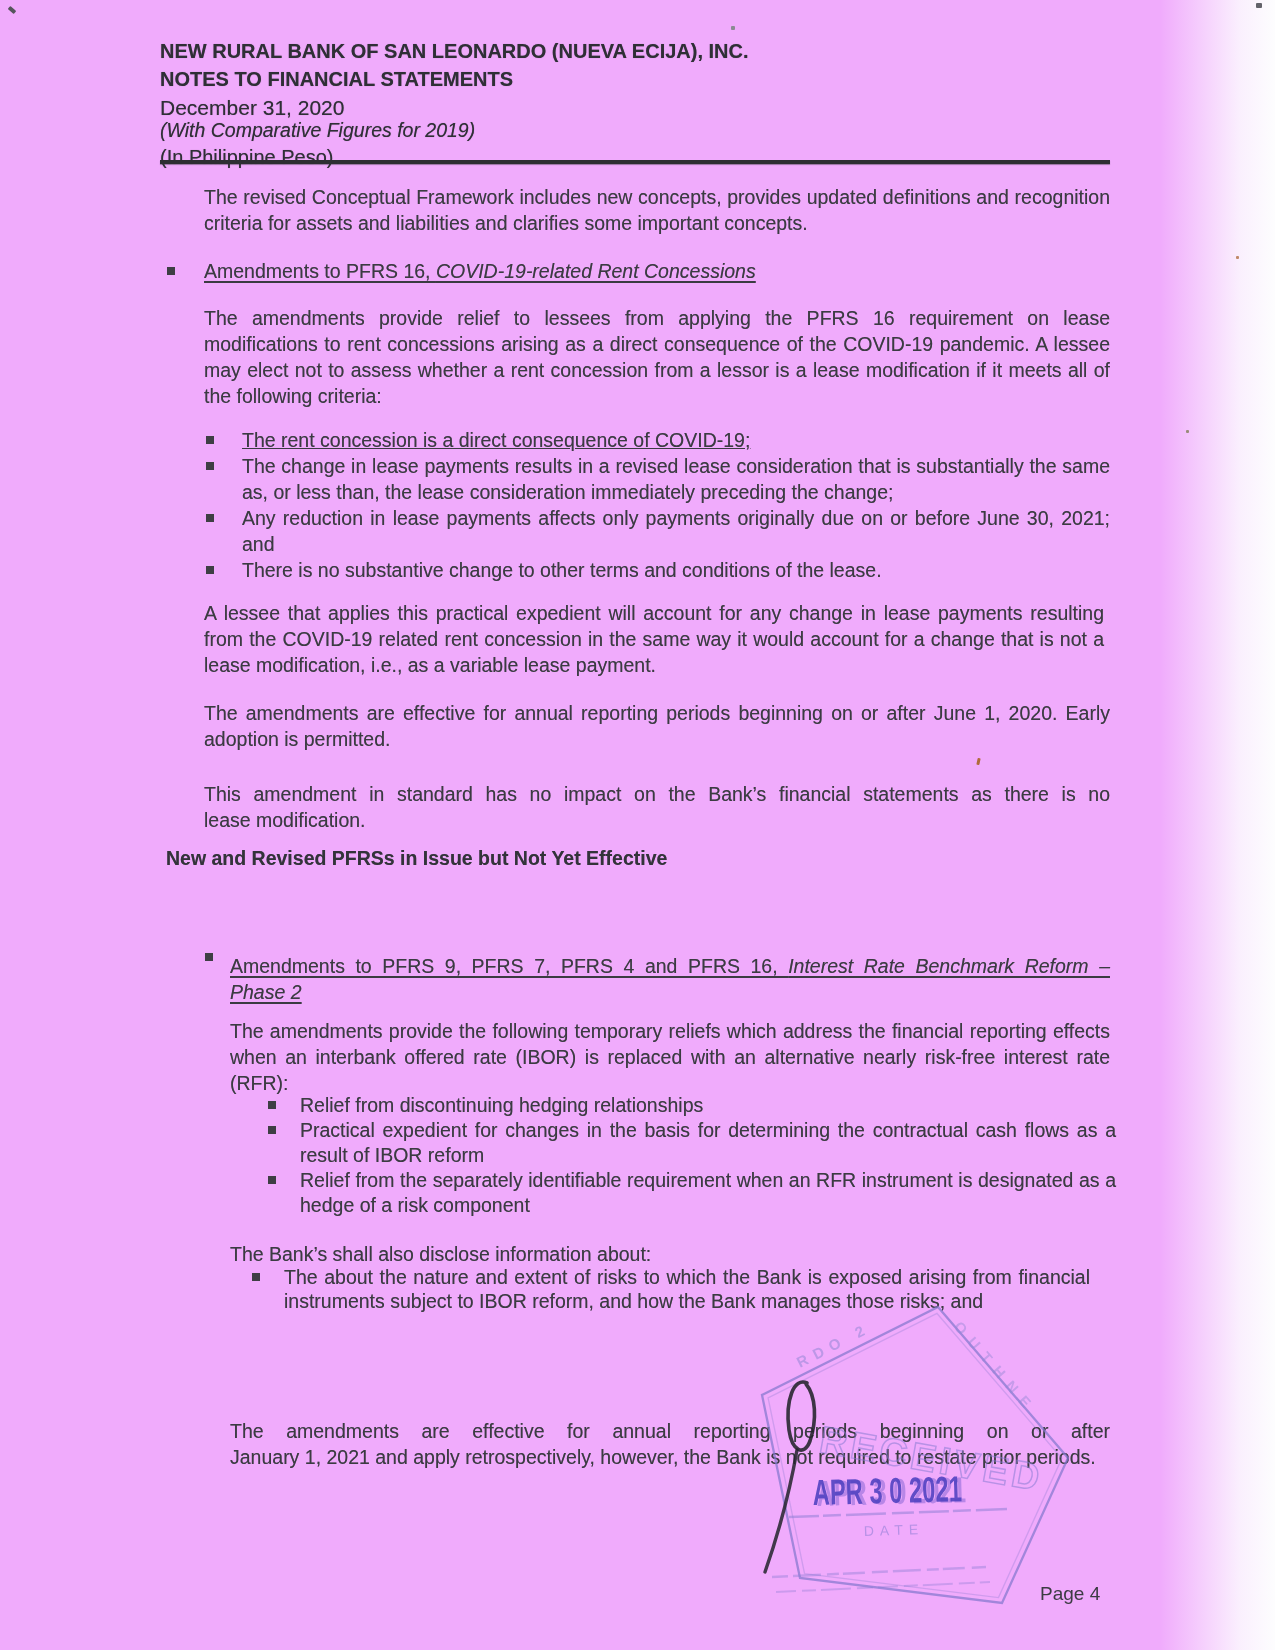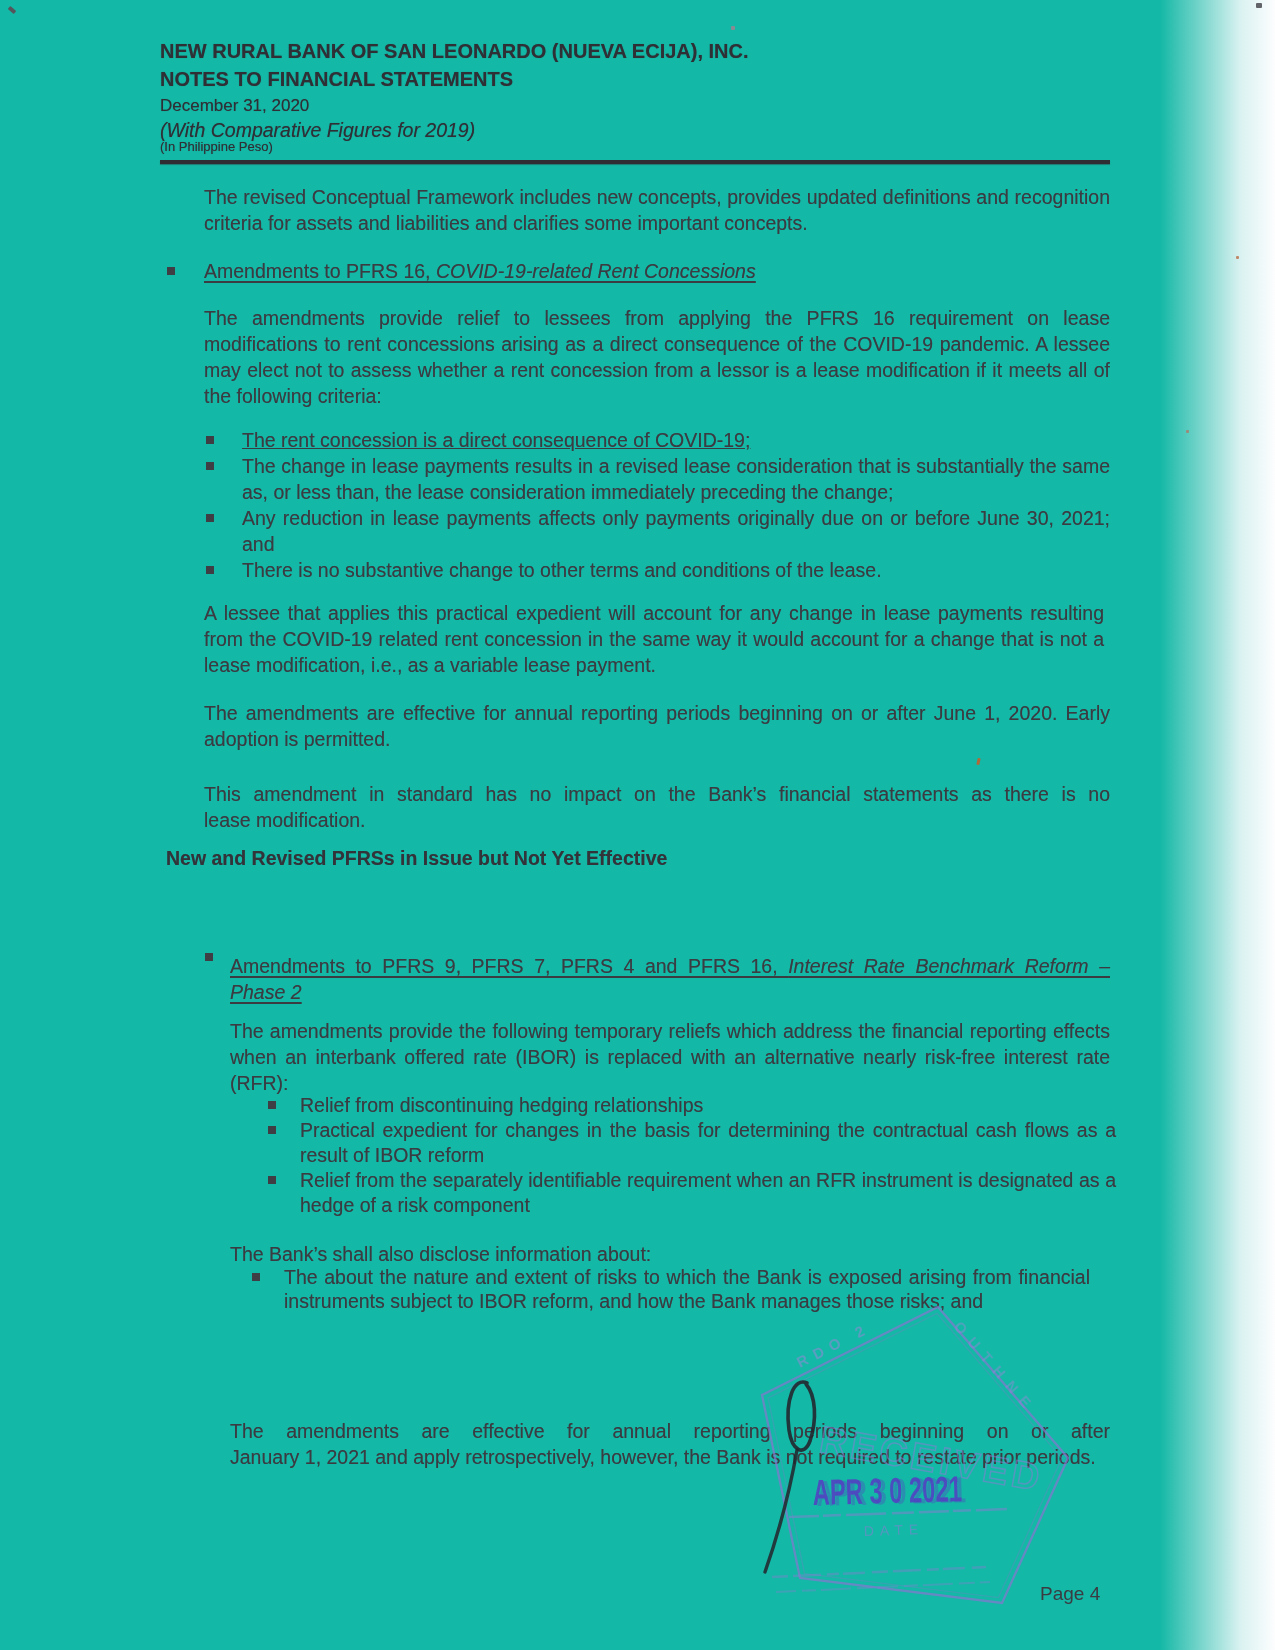--- a/index.html
+++ b/index.html
@@ -1,18 +1,18 @@
 <!DOCTYPE html>
 <html><head>
 <meta charset="utf-8">
 <style>
   html,body{margin:0;padding:0;background:#d8d8dc;}
   .page{
     position:relative;width:1275px;height:1650px;margin:0 auto;
-    background:#14b8a6;overflow:hidden;
+    background:#f0abfc;overflow:hidden;
     font-family:"Liberation Sans",sans-serif;color:#3b3b42;
   }
   .scan-edge{position:absolute;top:0;right:0;width:115px;height:100%;
     background:linear-gradient(90deg,rgba(252,252,254,0) 0%,rgba(252,252,254,.85) 70%,#fdfdfe 100%);}
   .speck{position:absolute;border-radius:1px;}
   .blk{position:absolute;font-size:19.5px;line-height:26px;text-align:justify;
     text-shadow:0 0 .6px rgba(59,59,66,.5);}
   .l1{text-align:justify;text-align-last:justify;margin-top:8px;}
   .hdr{position:absolute;left:160px;color:#2f2f36;text-shadow:0 0 .7px rgba(47,47,54,.55);}
   .hdr.b{font-weight:bold;font-size:20px;}
@@ -34,23 +34,23 @@
   <div class="scan-edge"></div>
   <div class="speck" style="left:8px;top:8px;width:8px;height:4px;background:#55555c;transform:rotate(40deg);"></div>
   <div class="speck" style="left:1256px;top:3px;width:6px;height:5px;background:#63636a;"></div>
   <div class="speck" style="left:731px;top:26px;width:4px;height:4px;background:#8a8a92;"></div>
   <div class="speck" style="left:977px;top:758px;width:3px;height:7px;background:#b06a3a;transform:rotate(12deg);"></div>
   <div class="speck" style="left:1236px;top:256px;width:3px;height:3px;background:#c08a6a;"></div>
   <div class="speck" style="left:1186px;top:430px;width:3px;height:3px;background:#9a8b7a;"></div>
 
   <div class="hdr b" style="top:40px;">NEW RURAL BANK OF SAN LEONARDO (NUEVA ECIJA), INC.</div>
   <div class="hdr b" style="top:68px;">NOTES TO FINANCIAL STATEMENTS</div>
-  <div class="hdr" style="top:96px;font-size:17px;">December 31, 2020</div>
+  <div class="hdr" style="top:96px;font-size:21px;">December 31, 2020</div>
   <div class="hdr it" style="top:119px;font-size:19.5px;">(With Comparative Figures for 2019)</div>
-  <div class="hdr" style="top:139px;font-size:13px;">(In Philippine Peso)</div>
+  <div class="hdr" style="top:146px;font-size:20px;">(In Philippine Peso)</div>
   <div class="rule"></div>
 
   <div class="blk" style="left:204px;top:184px;width:906px;">The revised Conceptual Framework includes new concepts, provides updated definitions and recognition criteria for assets and liabilities and clarifies some important concepts.</div>
 
   <div class="blk" style="left:167px;top:258px;width:943px;padding-left:37px;box-sizing:border-box;text-align:left;">
     <span class="sq" style="left:0;top:9px;"></span>
     <span class="u"><span>Amendments to PFRS 16, </span><span class="it">COVID-19-related Rent Concessions</span></span>
   </div>
 
   <div class="blk" style="left:204px;top:305px;width:906px;">The amendments provide relief to lessees from applying the PFRS 16 requirement on lease modifications to rent concessions arising as a direct consequence of the COVID-19 pandemic. A lessee may elect not to assess whether a rent concession from a lessor is a lease modification if it meets all of the following criteria:</div>

